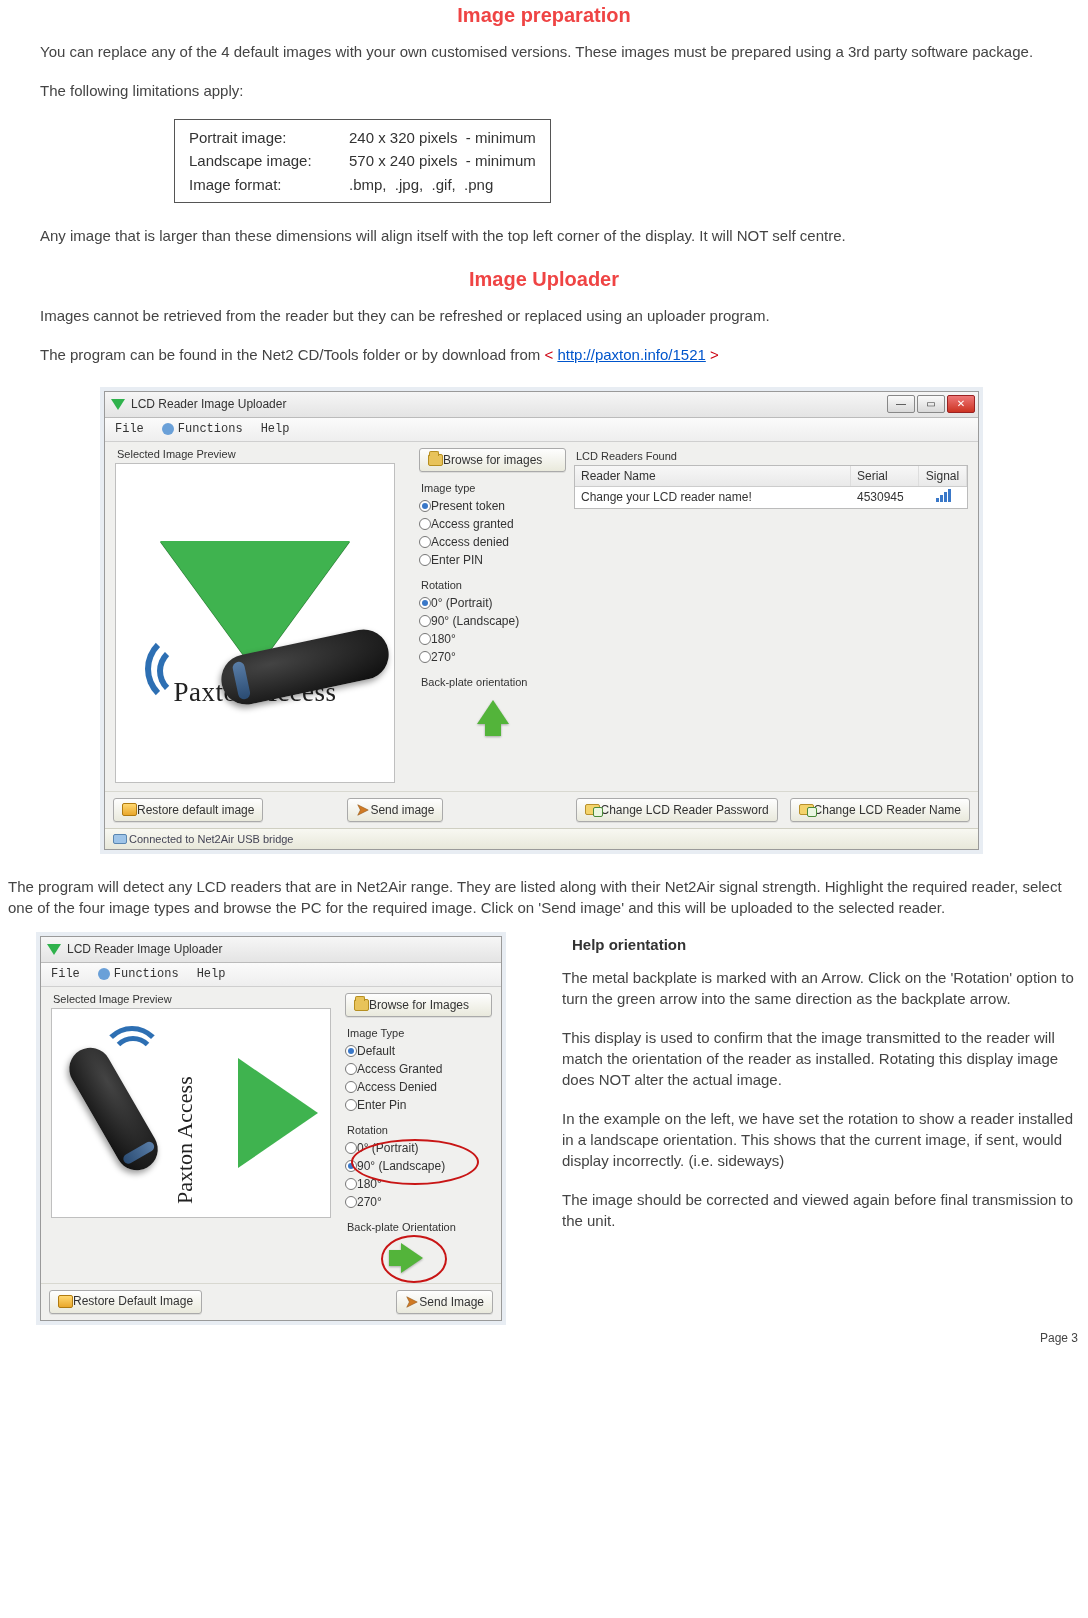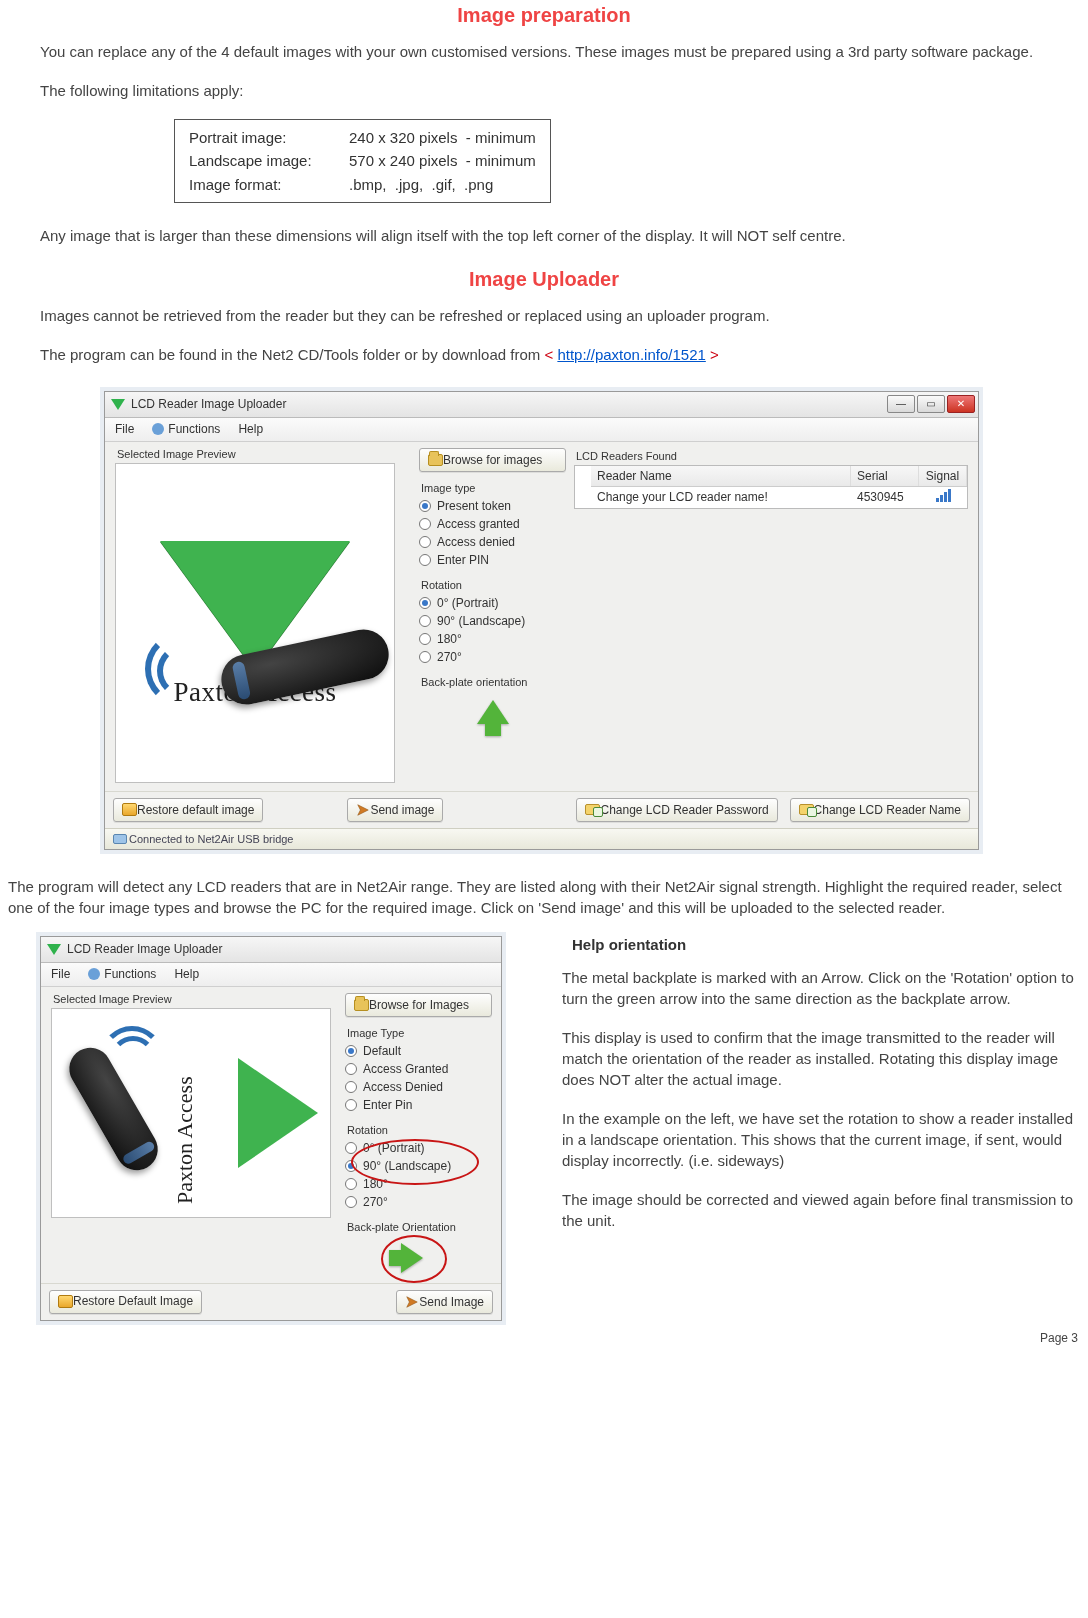--- a/index.html
+++ b/index.html
@@ -60,21 +60,21 @@
     margin: 0 6px 0 2px;
   }
   .winbtns { position: absolute; right: 3px; top: 3px; display: flex; gap: 2px; }
   .winbtn { width: 28px; height: 18px; border: 1px solid #888; background: linear-gradient(#fafafa,#d9d9d9); border-radius: 2px; font-size: 10px; text-align: center; line-height: 15px; color: #333;}
   .winbtn.close { background: linear-gradient(#e77,#c32); color:#fff; border-color:#922;}
   .menubar {
     height: 24px;
     background: linear-gradient(#fbfbfb,#eee);
     border-bottom: 1px solid #cfcfcf;
     display: flex; align-items: center;
-    font-size: 12px; gap: 18px; padding: 0 10px;
+    font-size: 12px; gap: 18px; padding: 0 10px; font-family: Liberation Mono, monospace;
   }
   .menubar .mitem { display:flex; align-items:center; gap:4px;}
   .menubar .gear {
     width: 12px; height: 12px;
     background: #6aa0d8; border-radius: 50%;
     position: relative;
   }
   .body1 { display: flex; background: #f0f0ee; }
   .preview-col { flex: 0 0 310px; padding: 4px 6px 8px 10px; }
   .body1.large .preview-col { flex-basis: 310px; }
@@ -152,38 +152,38 @@
   .btn {
     display:flex; align-items:center; 
     background: linear-gradient(#fefefe,#e9e9dc);
     border: 1px solid #aaa; border-radius: 3px;
     font-size: 12px; padding: 4px 8px; color:#333;
     box-shadow: 0 1px 0 rgba(0,0,0,0.08);
   }
   .btn .folder { width:15px;height:12px;background:#e8c35a;border:1px solid #b68f20;border-radius:2px;position:relative;}
   .btn .folder::before{content:"";position:absolute;top:-4px;left:0;width:8px;height:4px;background:#e8c35a;border:1px solid #b68f20;border-bottom:none;border-radius:2px 2px 0 0;}
   .group-title { font-size:11px; margin: 10px 0 3px 2px; color:#333;}
-  .radio { display:flex; align-items:center; gap:6px; font-size:12px; padding:2px 0;}
+  .radio { display:flex; align-items:center; gap:0; font-size:12px; padding:2px 0;}
   .radio .dot { width:12px;height:12px;border:1px solid #777;border-radius:50%;background:#fff;display:inline-flex;align-items:center;justify-content:center;}
   .radio .dot.on::after{content:"";width:6px;height:6px;border-radius:50%;background:#3a78c8;}
   .arrow-up {
     width:0;height:0;border-left:16px solid transparent;border-right:16px solid transparent;
     border-bottom:24px solid #53b43a; margin: 12px 0 3px 58px; position:relative;
     filter: drop-shadow(0 1px 1px rgba(0,0,0,0.3));
   }
   .arrow-up::after{content:"";position:absolute;left:-8px;top:24px;width:16px;height:12px;background:#53b43a;}
   .arrow-right {
     width:0;height:0;border-top:15px solid transparent;border-bottom:15px solid transparent;
     border-left:22px solid #53b43a; margin: 10px 0 4px 56px; position:relative;
     filter: drop-shadow(0 1px 1px rgba(0,0,0,0.3));
   }
   .arrow-right::before{content:"";position:absolute;left:-34px;top:-8px;width:14px;height:16px;background:#53b43a;}
 
   .right-col { flex: 1; padding: 6px 10px 6px 4px; }
-  .rtable { background:#fff; border:1px solid #bbb; font-size:12px;padding-left:16px;}
+  .rtable { background:#fff; border:1px solid #bbb; font-size:12px;}
   .rtable .hdr { display:flex; background: linear-gradient(#f7f7f7,#e9e9e9); border-bottom:1px solid #ccc;}
   .rtable .hdr div { padding:3px 6px; border-right:1px solid #ddd;}
   .rtable .row { display:flex;}
   .rtable .row div { padding:3px 6px;}
   .col-name { flex:1;}
   .col-ser { width:68px;}
   .col-sig { width:48px; text-align:center;}
   .sigbars { display:inline-flex; align-items:flex-end; gap:1px; height:12px;}
   .sigbars span{width:3px;background:#3a78c8;}
   .sigbars span:nth-child(1){height:4px;}

